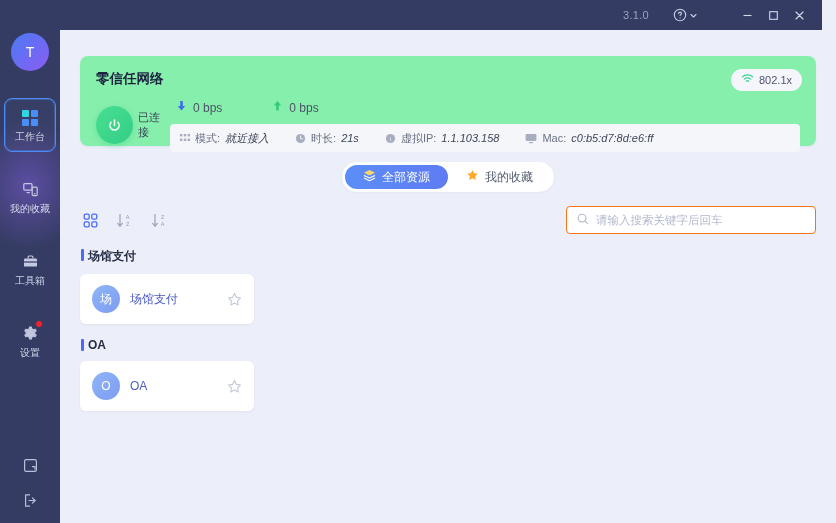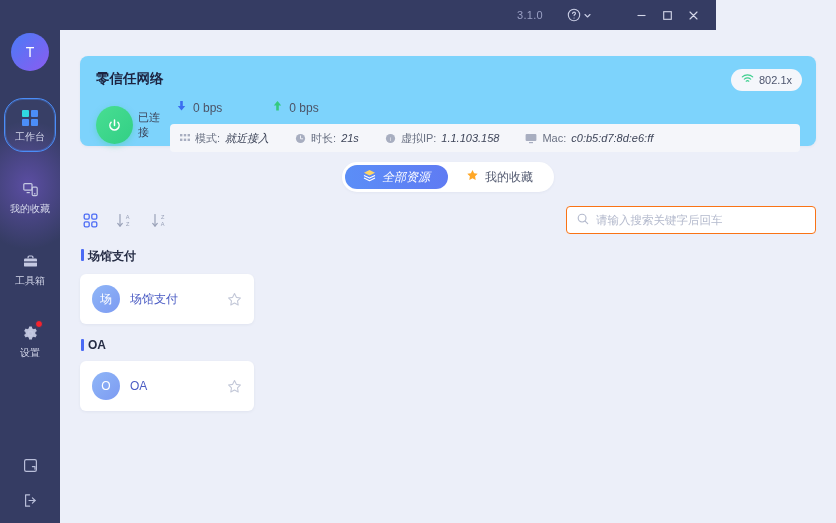--- a/index.html
+++ b/index.html
@@ -11,21 +11,21 @@
   }
   #app {
     position: relative;
     width: 836px; height: 523px;
     background: #eceff9;
   }
 
   
   .titlebar {
     position: absolute; top: 0; left: 0;
-    width: 716px; height: 30px;
+    width: 822px; height: 30px;
     background: #353c63;
     display: flex; align-items: center; justify-content: flex-end;
     padding-right: 10px;
   }
   .tb-version {
     font-size: 11px; color: #9aa0c4; margin-right: 24px; letter-spacing: .3px;
   }
   .tb-help {
     display: flex; align-items: center; gap: 2px;
     color: #c9cde4; margin-right: 36px; cursor: default;
@@ -60,21 +60,21 @@
     color: #fff; font-size: 14px;
     z-index: 3;
   }
   .nav {
     position: absolute; top: 98px; left: 0; width: 60px;
     z-index: 3;
   }
   .nav-item {
     position: relative;
     width: 52px; margin: 0 auto 18px auto;
-    height: 54px; border-radius: 19px;
+    height: 54px; border-radius: 8px;
     display: flex; flex-direction: column;
     align-items: center; justify-content: center; gap: 5px;
     color: #c5c9e2;
   }
   .nav-item.active {
     border: 1px solid #4b8df8;
     box-shadow: 0 0 0 1px rgba(75,141,248,.35) inset;
     background: rgba(255,255,255,.02);
   }
   .nav-label { font-size: 10px; line-height: 1; color: #d5d8ea; }
@@ -102,21 +102,21 @@
     position: absolute; left: 60px; top: 30px;
     width: 776px; height: 493px;
     background: #eceff9;
     padding: 26px 20px 0 20px;
     overflow: hidden;
   }
 
   
   .net-card {
     position: relative;
-    background: #7dd3fc;
+    background: #86efac;
     border-radius: 8px;
     height: 90px;
     padding: 14px 16px 0 16px;
     box-shadow: 0 1px 3px rgba(40,50,90,.05);
   }
   .net-title { font-size: 13.5px; font-weight: bold; color: #1c2340; }
   .wifi-badge {
     position: absolute; top: 13px; right: 14px;
     height: 22px; padding: 0 10px;
     background: #f4f6fb; border-radius: 11px;
@@ -155,21 +155,20 @@
     padding: 3px; height: 30px; box-shadow: 0 1px 3px rgba(40,50,90,.05);
   }
   .tab {
     height: 24px; padding: 0 18px; border-radius: 13px;
     display: flex; align-items: center; gap: 6px;
     font-size: 12px; color: #555c72; white-space: nowrap;
   }
   .tab.active {
     background: linear-gradient(90deg, #5b8ef7 0%, #5f7bf3 100%);
     color: #ffffff;
-    font-style: italic;
   }
 
   
   .toolbar {
     display: flex; align-items: center; justify-content: space-between;
     margin-top: 14px; height: 28px;
   }
   .tool-icons { display: flex; align-items: center; gap: 18px; padding-left: 3px; }
   .tool-ic { display: flex; color: #9aa1b8; }
   .tool-ic.active { color: #4b6bf5; }

